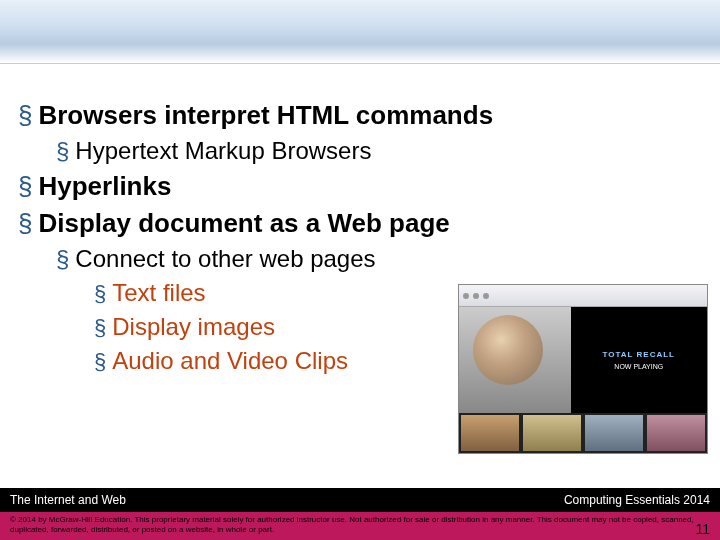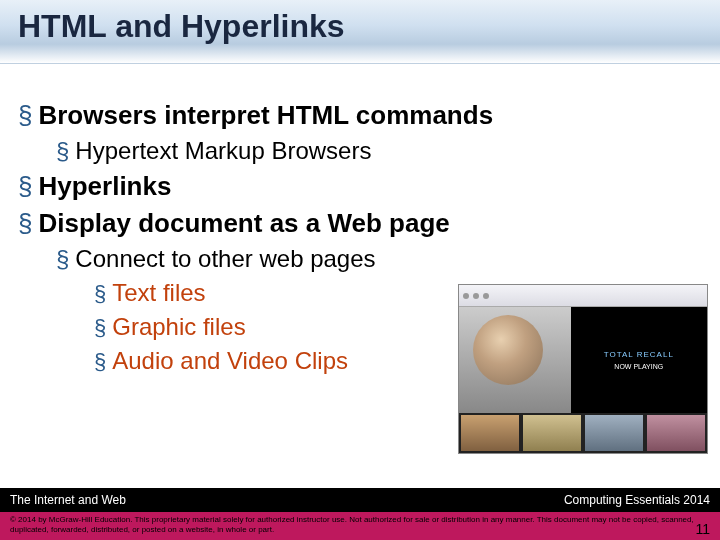--- a/index.html
+++ b/index.html
@@ -48,45 +48,44 @@
   .footer-bottom {
     height: 30px; background: #be185d; color: #000; font-size: 8px; line-height: 1.2; padding: 3px 10px 0 10px; position: relative;
   }
   .page-num { position: absolute; right: 10px; bottom: 4px; font-size: 14px; }
 </style>
 </head>
 <body>
 
 <div class="slide">
   <div class="header-bar"></div>
-  <div class="title">HTML and Hyperlinks</div>
 
   <div class="content">
     <div class="b1 bullet">Browsers interpret HTML commands</div>
     <div class="b2 bullet">Hypertext Markup Browsers</div>
     <div class="b1 bullet">Hyperlinks</div>
     <div class="b1 bullet">Display document as a Web page</div>
     <div class="b2 bullet">Connect to other web pages</div>
     <div class="b3 bullet">Text files</div>
-    <div class="b3 bullet">Graphic files</div>
+    <div class="b3 bullet">Display images</div>
     <div class="b3 bullet">Audio and Video Clips</div>
   </div>
 
   <div class="screenshot-thumb">
     <div class="thumb-top">
       <span class="thumb-dot"></span><span class="thumb-dot"></span><span class="thumb-dot"></span>
     </div>
     <div class="thumb-body">
       <div style="width:100%; display:flex; flex-direction:column;">
         <div style="flex:1; display:flex;">
           <div class="thumb-left">
             <div class="thumb-face"></div>
           </div>
           <div class="thumb-right">
-            <div style="color:#8cf; font-weight:normal; letter-spacing:1px;">TOTAL RECALL</div>
+            <div style="color:#8cf; font-weight:bold; letter-spacing:1px;">TOTAL RECALL</div>
             <div style="color:#fff; font-size:7px; margin-top:4px;">NOW PLAYING</div>
           </div>
         </div>
         <div class="thumb-strip">
           <div></div>
             <div></div>
             <div></div>
             <div></div>
         </div>
       </div>

